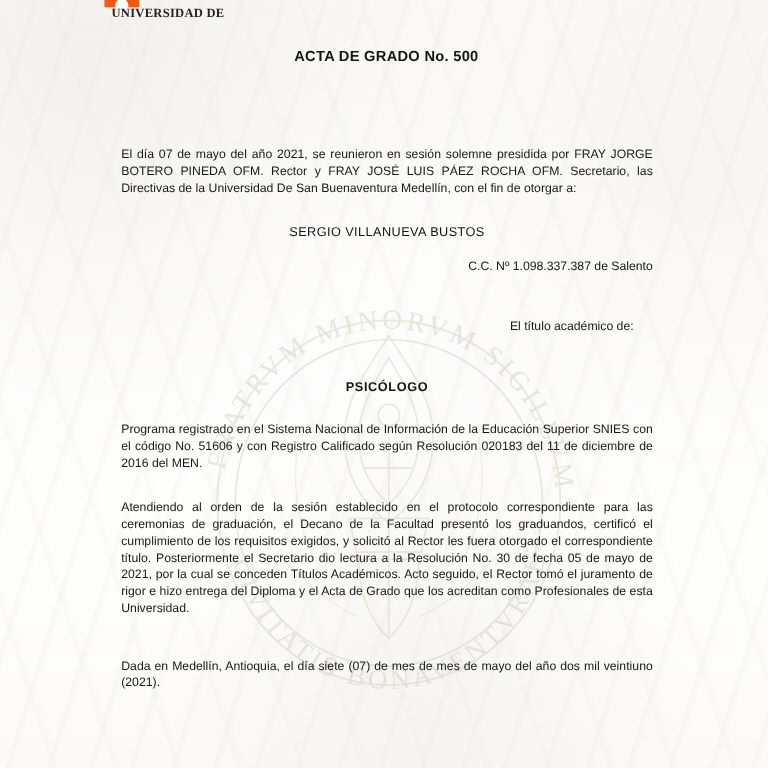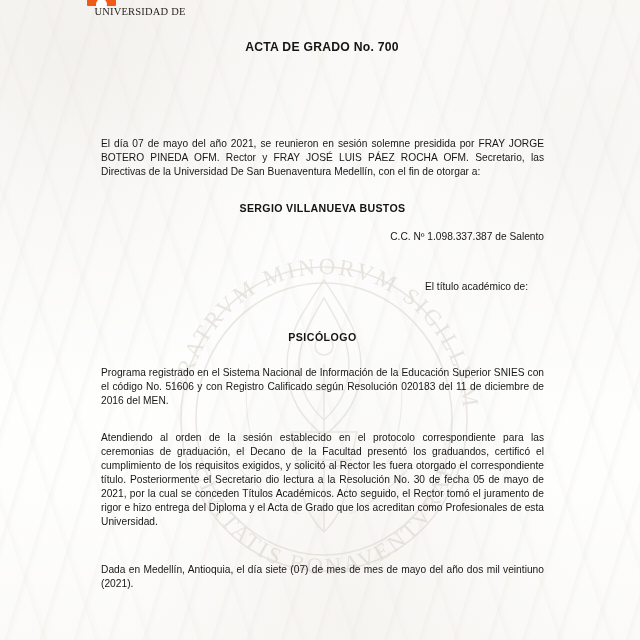--- a/index.html
+++ b/index.html
@@ -93,21 +93,21 @@
     background: #ffffff;
     border-radius: 50%;
   }
   .uni-name {
     position: absolute;
     left: 60px;
     top: 6px;
     width: 160px;
     text-align: center;
     font-family: "Liberation Serif", serif;
-    font-weight: normal;
+    font-weight: bold;
     color: #231f1c;
     line-height: 1.08;
   }
   .uni-name .l1 {
     display: block;
     font-size: 10.5px;
     letter-spacing: 0.2px;
     font-variant: small-caps;
     text-transform: capitalize;
   }
@@ -130,40 +130,40 @@
     font-weight: bold;
     letter-spacing: 0.25px;
     color: #141414;
     z-index: 6;
   }
 
   
   .body-area {
     position: absolute;
     left: 101px;
-    top: 137px;
+    top: 123px;
     width: 443px;
     z-index: 6;
   }
   p.para {
     margin: 0;
     font-size: 10.2px;
     line-height: 14.0px;
     text-align: justify;
     color: #171717;
     letter-spacing: 0.02px;
   }
   .gap-lg { height: 23px; }
   .gap-md { height: 17px; }
 
   .center-bold {
     margin: 0;
     text-align: center;
     font-size: 10.6px;
-    font-weight: bold;
+    font-weight: normal;
     letter-spacing: 0.35px;
     color: #131313;
   }
   .center-plain {
     margin: 0;
     text-align: right;
     font-size: 10.2px;
     color: #171717;
   }
   .left-plain {
@@ -225,21 +225,21 @@
 
   <div class="scan-streaks"></div>
 
   <div class="letterhead">
     <div class="logo-bar"></div>
     <div class="uni-name">
       <span class="l1">UNIVERSIDAD DE</span>
     </div>
   </div>
 
-  <div class="doc-title">ACTA DE GRADO No. 700</div>
+  <div class="doc-title">ACTA DE GRADO No. 500</div>
 
   <div class="body-area">
 
     <p class="para">El día 07 de mayo del año 2021, se reunieron en sesión solemne presidida por FRAY JORGE BOTERO PINEDA OFM. Rector y FRAY JOSÉ LUIS PÁEZ ROCHA OFM. Secretario, las Directivas de la Universidad De San Buenaventura Medellín, con el fin de otorgar a:</p>
 
     <div class="gap-lg"></div>
 
     <p class="center-bold">SERGIO VILLANUEVA BUSTOS</p>
 
     <div class="gap-md"></div>

